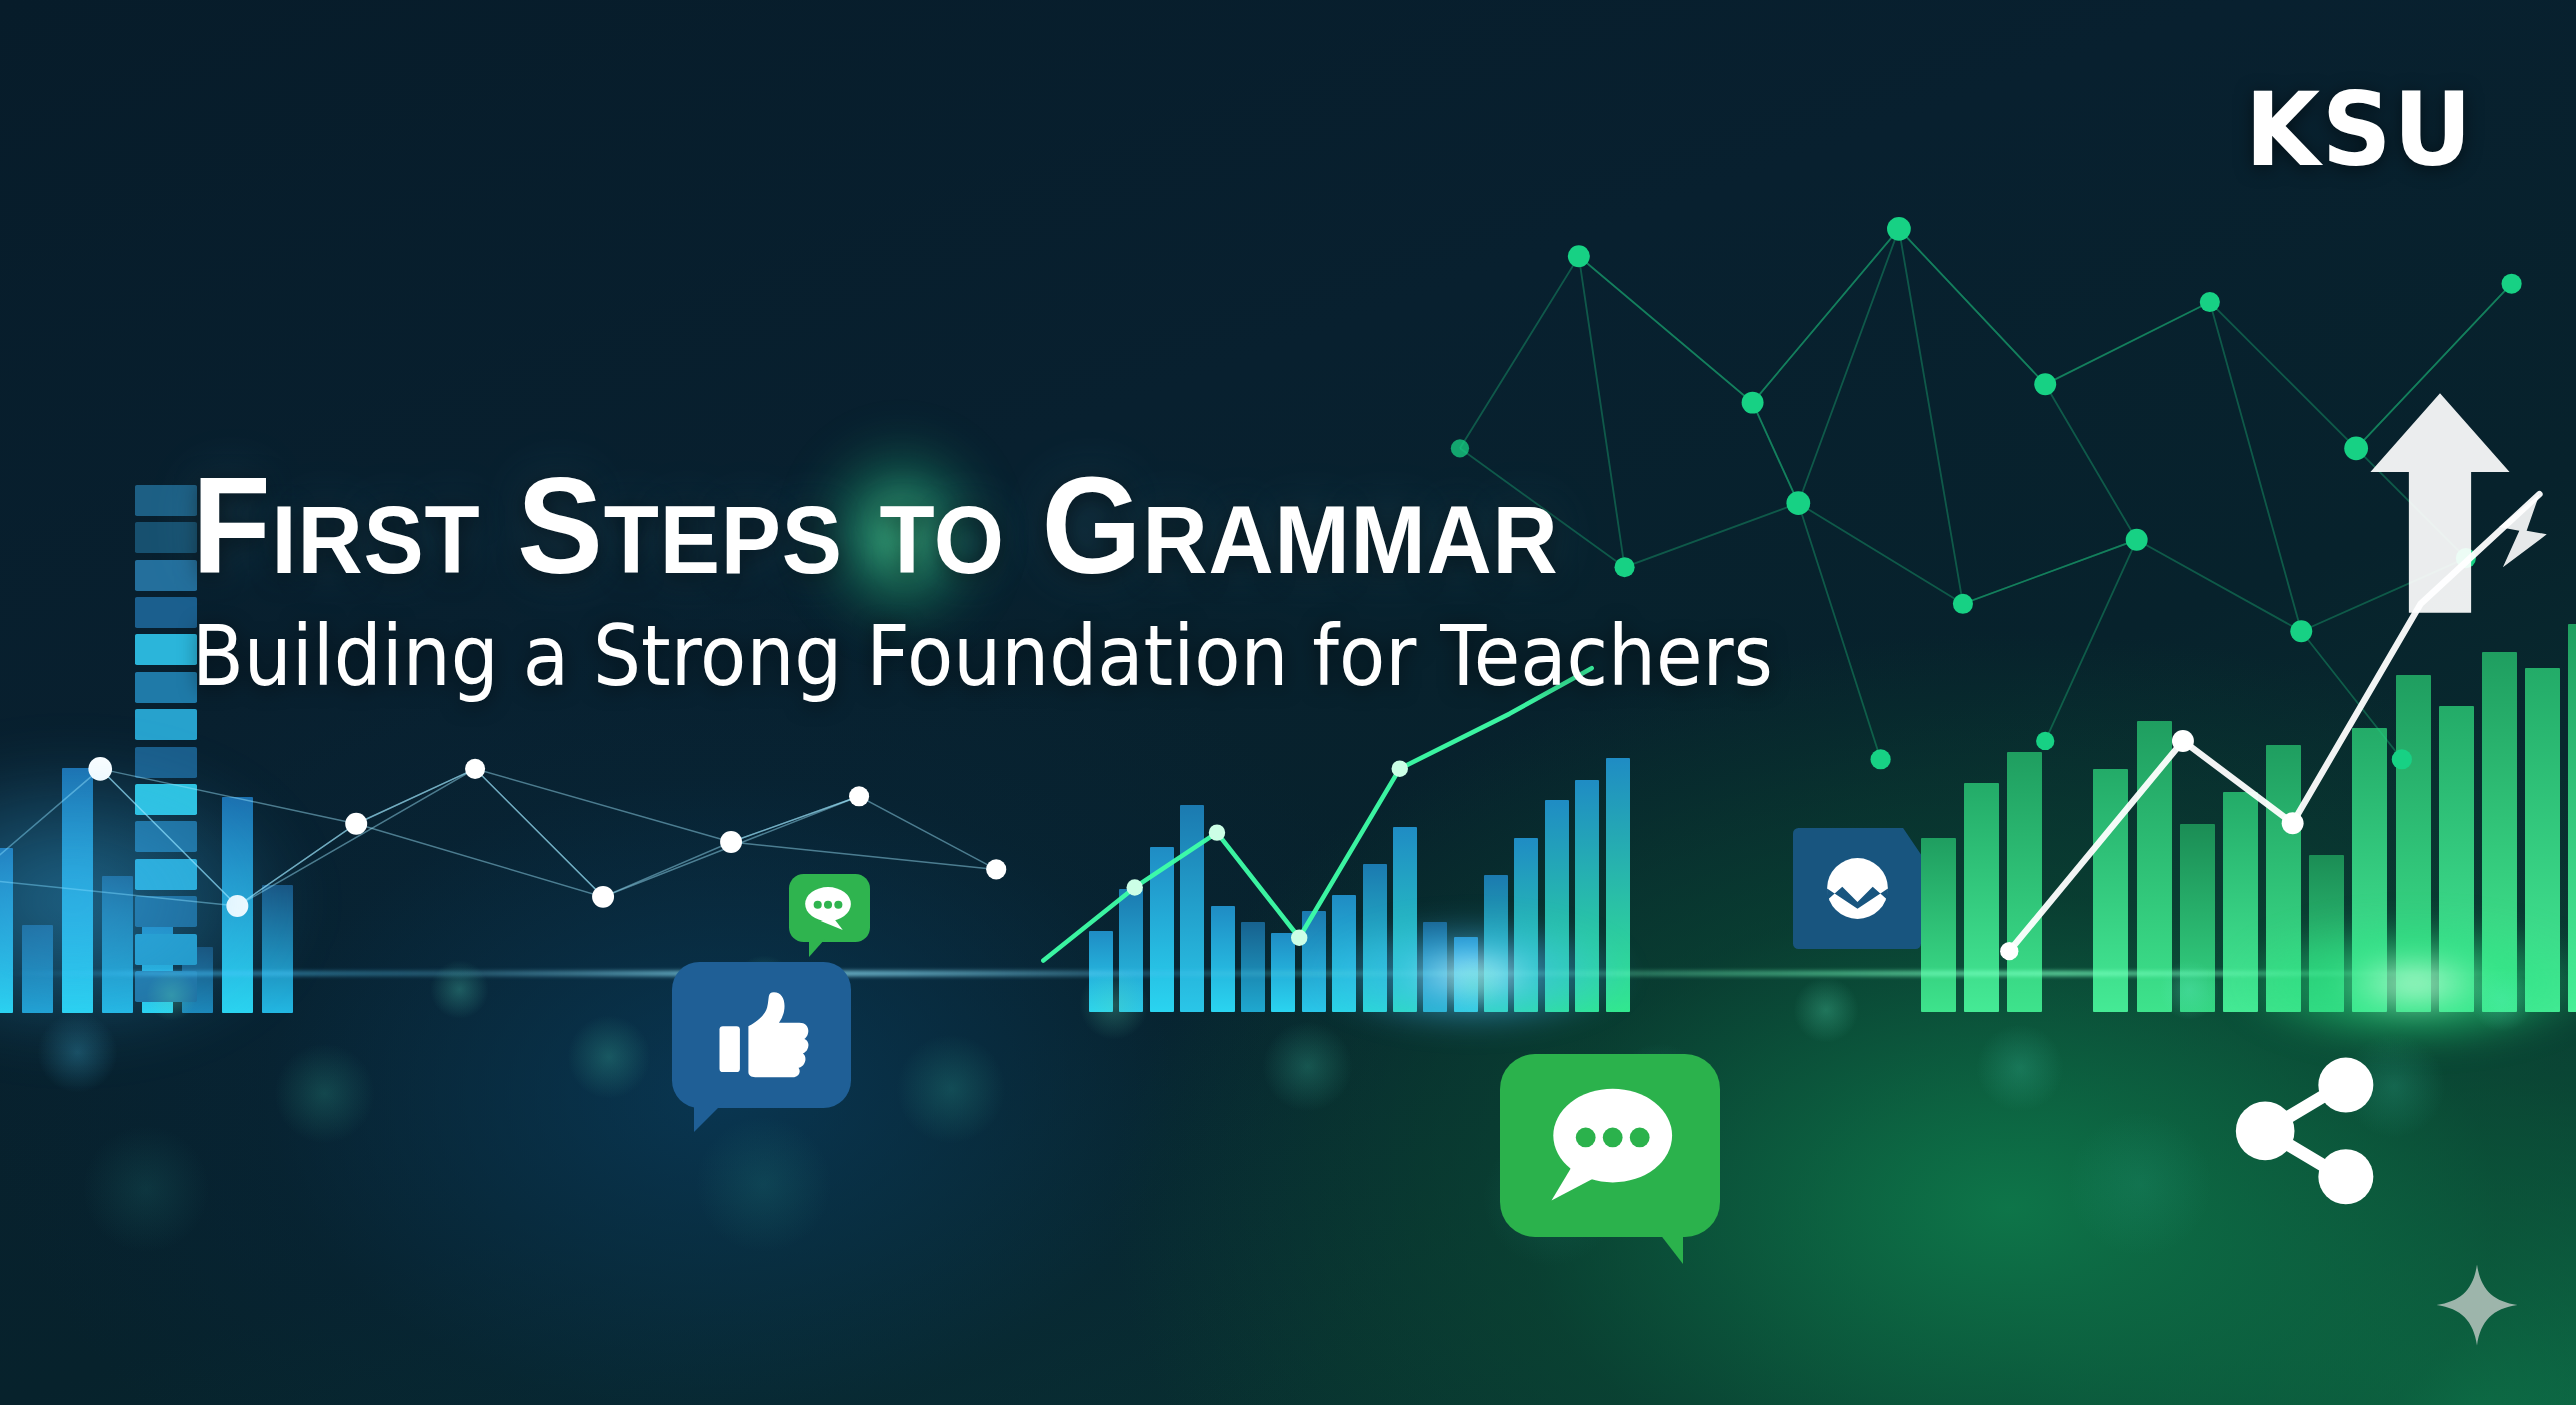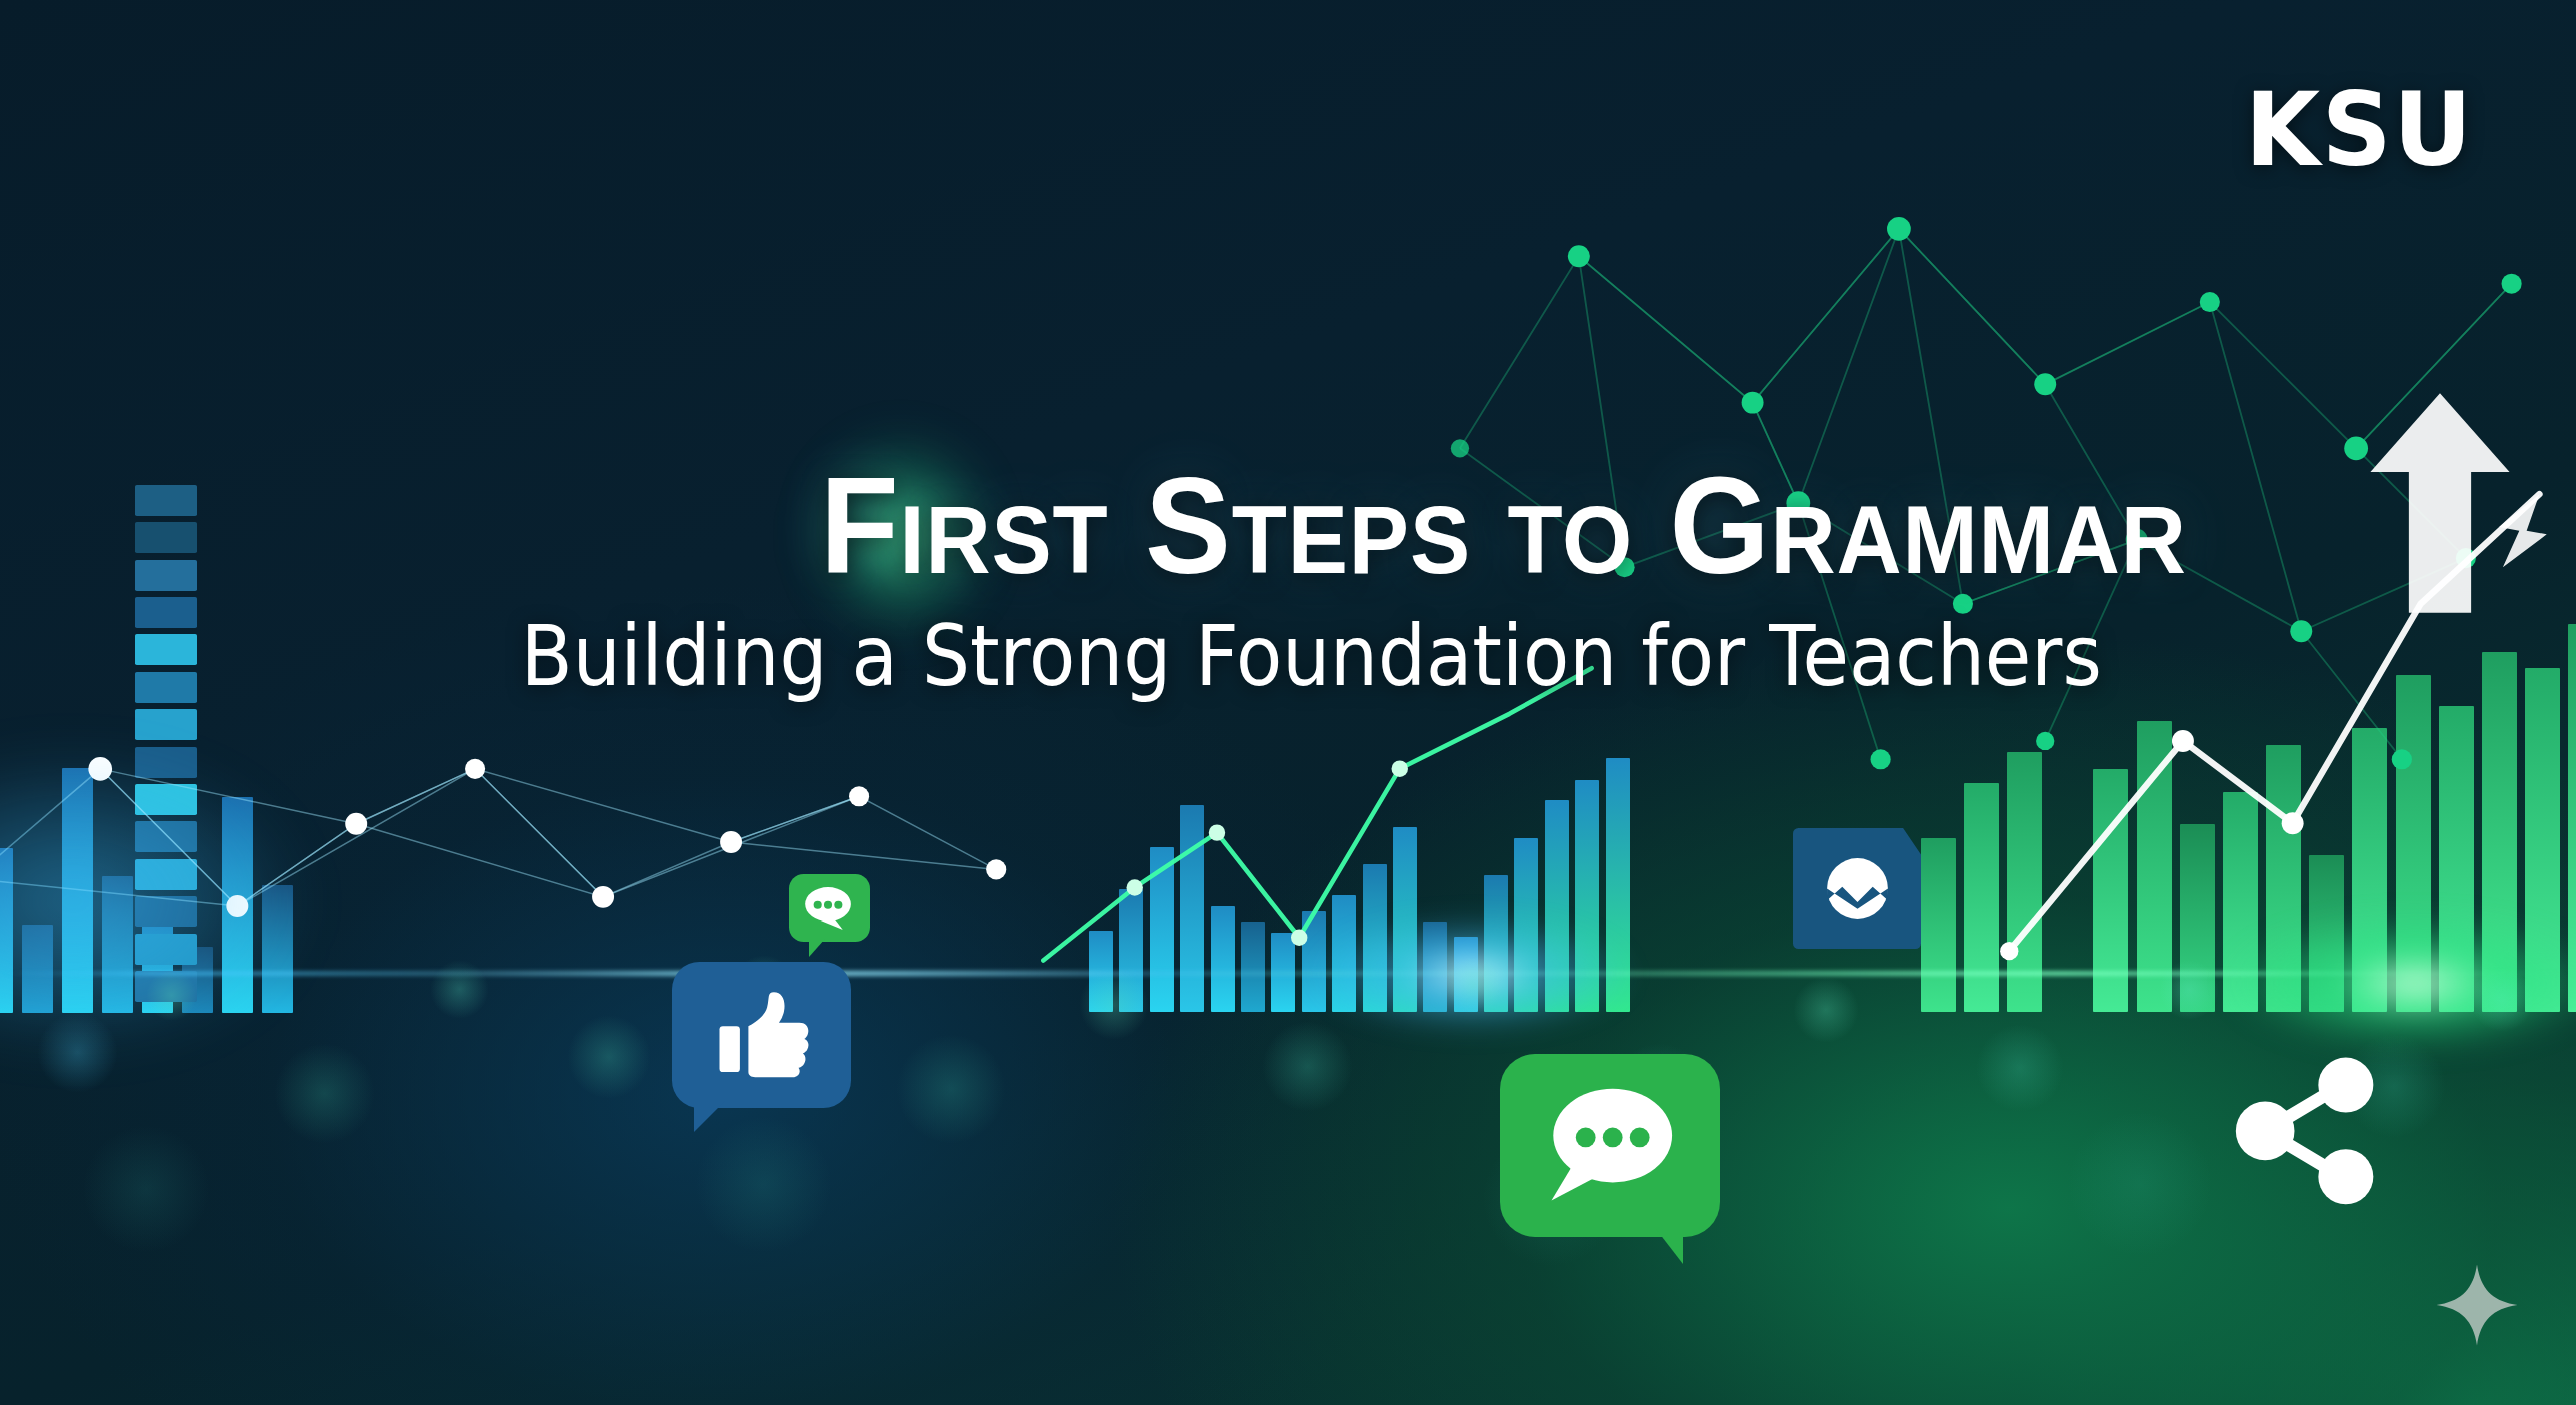--- a/index.html
+++ b/index.html
@@ -60,21 +60,21 @@
   .flare-topleft{ left:-165px; top:750px; width:476px; height:302px;
     background:radial-gradient(ellipse at center, rgba(60,190,255,.45) 0%, rgba(20,110,190,0) 70%);
     filter:blur(27.4px); }
 
   
   .bokeh{ position:absolute; left:0; right:0; top:933px; height:302px; pointer-events:none; }
   .bk{ position:absolute; border-radius:50%; }
 
   
   .headline-wrap{
-    position:absolute; left:192px; top:457px; width:2122px;text-align:right;
+    position:absolute; left:192px; top:457px; width:2122px;
   }
   .title{
     font-family:"Liberation Sans", sans-serif;
     font-weight:700;
     font-size:137px;
     line-height:1.0;
     letter-spacing:0.9px;
     color:#ffffff;
     font-variant:small-caps;
     white-space:nowrap;

